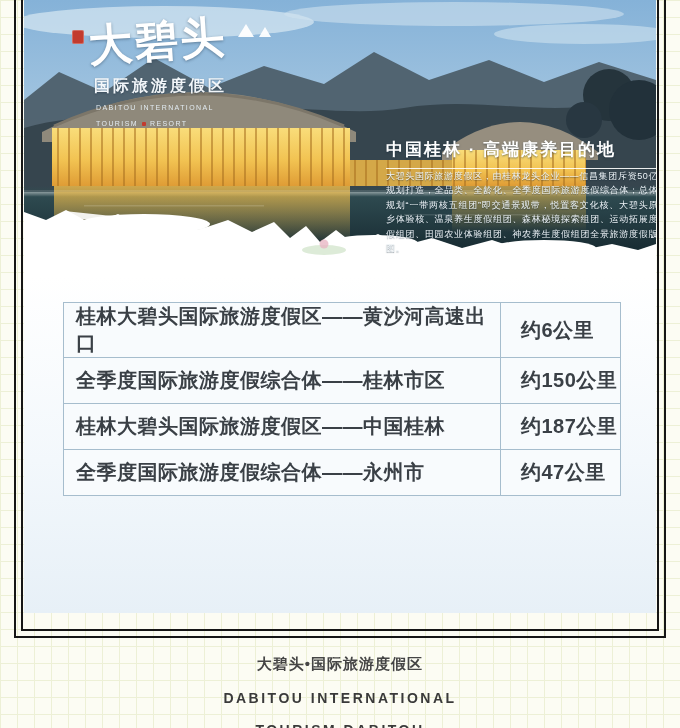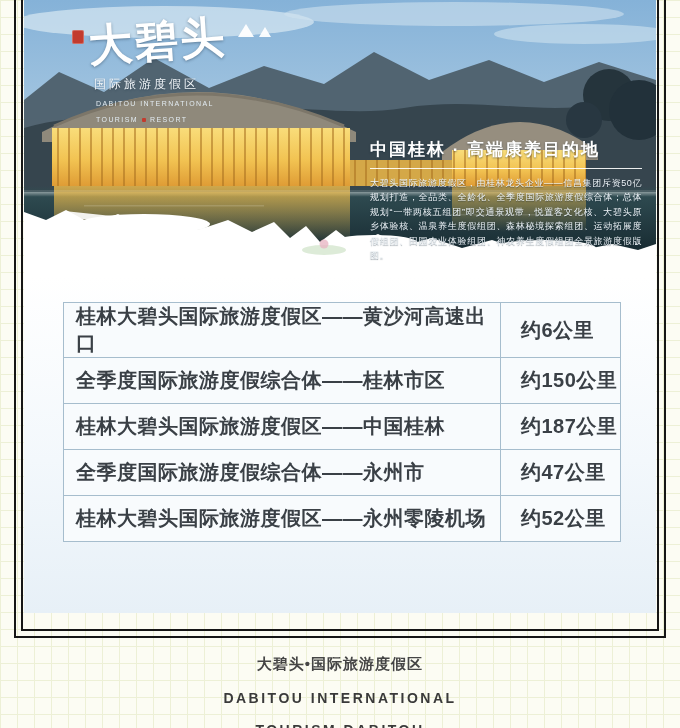--- a/index.html
+++ b/index.html
@@ -48,43 +48,43 @@
     white-space:nowrap;
   }
   .peaks{ display:inline-flex; gap:5px; margin-left:10px; vertical-align:baseline; }
   .peak{
     width:0; height:0; display:inline-block;
     border-left:8px solid transparent; border-right:8px solid transparent;
     border-bottom:13px solid #ffffff; opacity:.95;
   }
   .peak.small{ border-left-width:6px; border-right-width:6px; border-bottom-width:10px; margin-top:3px; }
   .logo-sub{
-    margin:8px 0 4px 22px; font-size:12px; font-weight:normal; letter-spacing:3px;
+    margin:8px 0 4px 22px; font-size:16px; font-weight:bold; letter-spacing:3px;
     color:#f2f6f9; text-shadow:0 1px 2px rgba(30,50,70,.5); white-space:nowrap;
   }
   .logo-en{
     margin:5px 0 0 24px; font-size:7px; letter-spacing:1.4px; color:#e2ebf1;
     text-transform:uppercase; line-height:1.6; white-space:nowrap;
   }
   .logo-en .dot{
     display:inline-block; width:4px; height:4px; border-radius:1px;
     background:#c23b2e; margin:0 4px 0 4px;
   }
 
   
   .tagline{
-    position:absolute; left:346px; top:138px; width:272px; color:#ffffff;
+    position:absolute; left:362px; top:138px; width:272px; color:#ffffff;
   }
   .tagline h2{
     font-size:17px; font-weight:bold; letter-spacing:2px; white-space:nowrap;
     padding-bottom:7px; border-bottom:1px solid rgba(255,255,255,.9);
     text-shadow:0 1px 2px rgba(20,40,55,.5);
   }
   .tagline p{
-    margin-top:7px; font-size:9px; line-height:1.6; letter-spacing:.5px;
+    margin-top:0; font-size:9px; line-height:1.6; letter-spacing:.5px;
     color:#edf3f7; text-align:justify; text-shadow:0 1px 1px rgba(20,40,55,.5);
   }
 
   
   table.dist{
     position:absolute; left:39px; top:302px; width:557px;
     border-collapse:collapse; table-layout:fixed;
   }
   table.dist td{
     border:1px solid #a6bdcd; height:46px;
@@ -218,24 +218,20 @@
   <tr>
     <td class="route">桂林大碧头国际旅游度假区——中国桂林</td>
     <td class="dist-val">约187公里</td>
   </tr>
 
   <tr>
     <td class="route">全季度国际旅游度假综合体——永州市</td>
     <td class="dist-val">约47公里</td>
   </tr>
 
-  <tr>
-    <td class="route">桂林大碧头国际旅游度假区——永州零陵机场</td>
-    <td class="dist-val">约52公里</td>
-  </tr>
 </tbody>
   </table>
 </div>
 
 <div class="footer">
   <div class="cn">大碧头•国际旅游度假区</div>
   <div class="en">DABITOU INTERNATIONAL</div>
   <div class="en">TOURISM DABITOU</div>
 </div>
 

